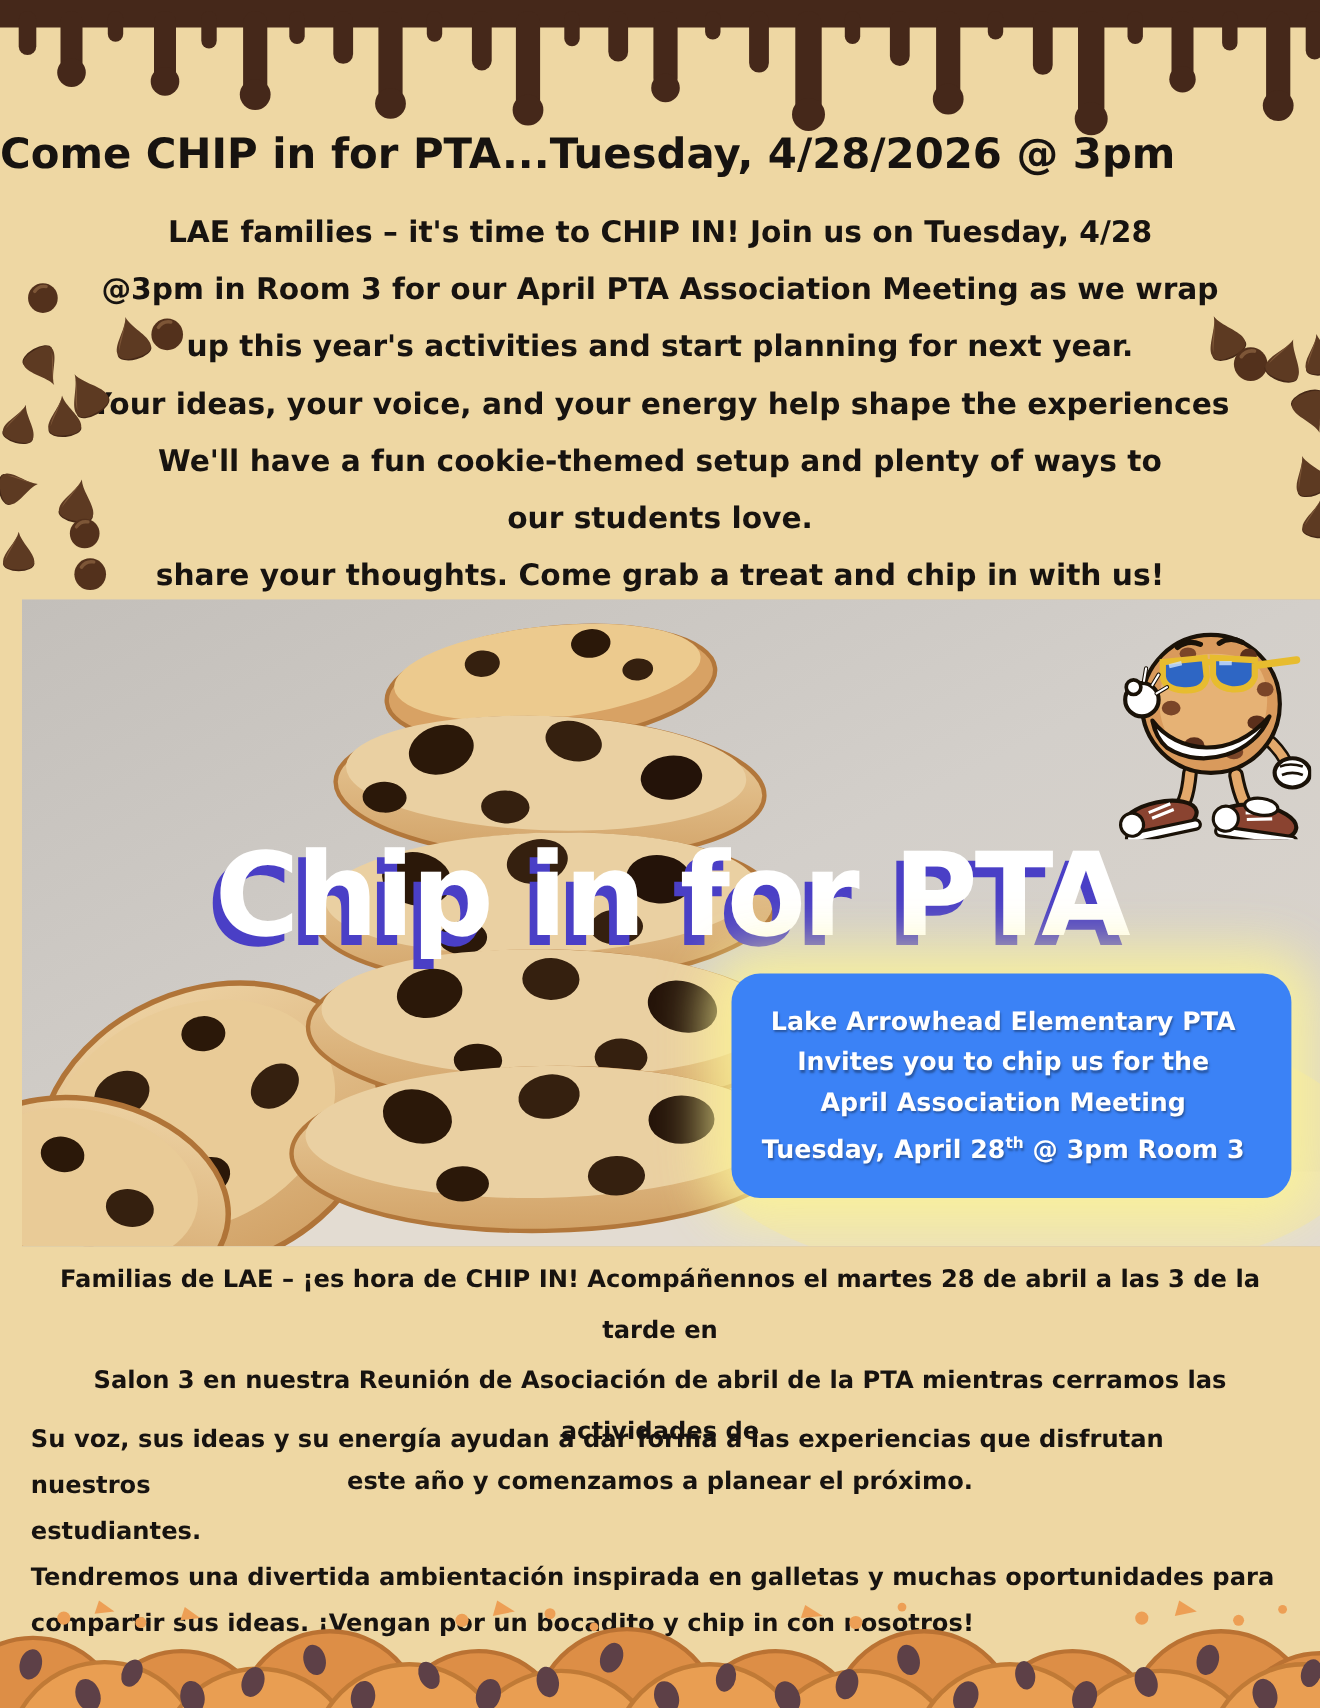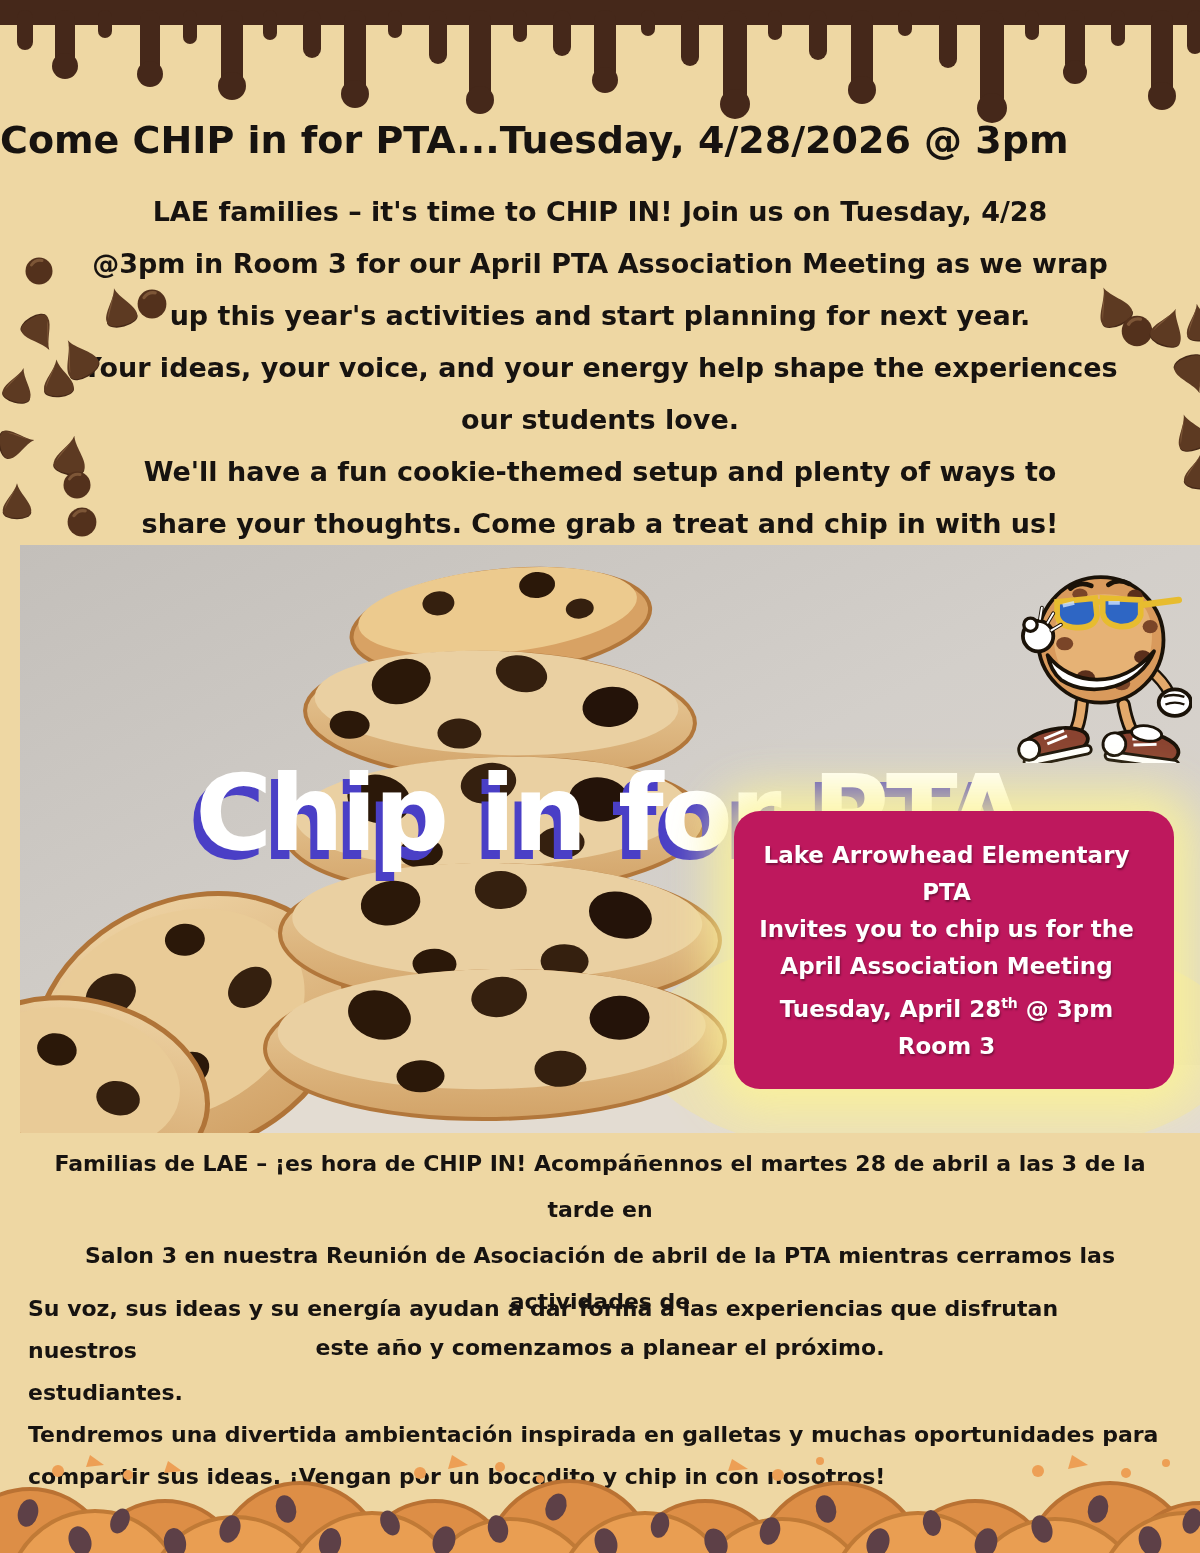--- a/index.html
+++ b/index.html
@@ -21,22 +21,22 @@
     position:absolute;left:20px;top:545px;width:1180px;height:588px;overflow:hidden;
     background:#c6c2bd;
   }
   .scene{position:absolute;left:0;top:0;}
   .overlay-title{
     position:absolute;top:208px;left:0;width:100%;text-align:center;
     font-size:105px;font-weight:800;letter-spacing:-3px;color:#fff;
     text-shadow:-7px 9px 0 #4a3fc6;white-space:nowrap;
   }
   .badge{
-    position:absolute;right:26px;bottom:44px;width:440px;box-sizing:border-box;
-    background:#be185d;border-radius:26px;padding:26px 23px 24px 8px;text-align:center;
+    position:absolute;right:26px;bottom:44px;width:509px;box-sizing:border-box;
+    background:#3b82f6;border-radius:26px;padding:26px 23px 24px 8px;text-align:center;
     color:#fff;font-weight:700;font-size:23px;line-height:37px;
     box-shadow:0 0 46px 22px rgba(252,243,150,0.85);
     text-shadow:1px 2px 2px rgba(0,0,0,0.35);
   }
   .badge sup{font-size:14px;}
   .mascot{position:absolute;right:8px;top:6px;width:190px;height:212px;}
   .es-block-1{
     position:absolute;top:1141px;left:28px;right:28px;text-align:center;
     font-size:22px;font-weight:600;line-height:46px;
   }
@@ -113,22 +113,22 @@
     </g>
   </svg>
 
   <div class="page-title">Come CHIP in for PTA...Tuesday, 4/28/2026 @ 3pm</div>
 
   <div class="en-block">
     <div>LAE families – it's time to CHIP IN! Join us on Tuesday, 4/28</div>
     <div>@3pm in Room 3 for our April PTA Association Meeting as we wrap</div>
     <div>up this year's activities and start planning for next year.</div>
     <div>Your ideas, your voice, and your energy help shape the experiences</div>
+    <div>We'll have a fun cookie-themed setup and plenty of ways to</div>
     <div>our students love.</div>
-    <div>We'll have a fun cookie-themed setup and plenty of ways to</div>
     <div>share your thoughts. Come grab a treat and chip in with us!</div>
   </div>
 
   <svg class="chip" style="left:24px;top:256px;width:30px;height:30px;">
       <use href="#chip-dot"></use>
     </svg>
   <svg class="chip" style="left:100px;top:286px;width:38px;height:42px;transform:rotate(-15deg);">
       <use href="#chip-kiss"></use>
     </svg>
   <svg class="chip" style="left:136px;top:288px;width:32px;height:32px;">

